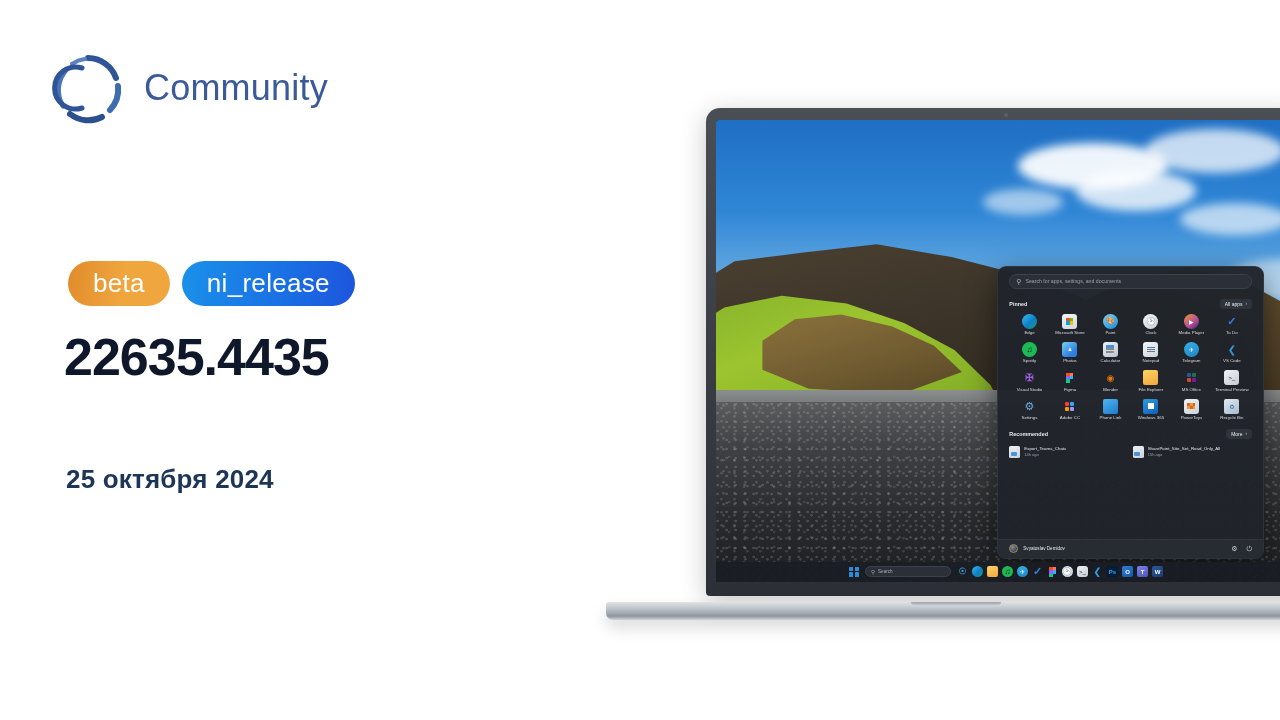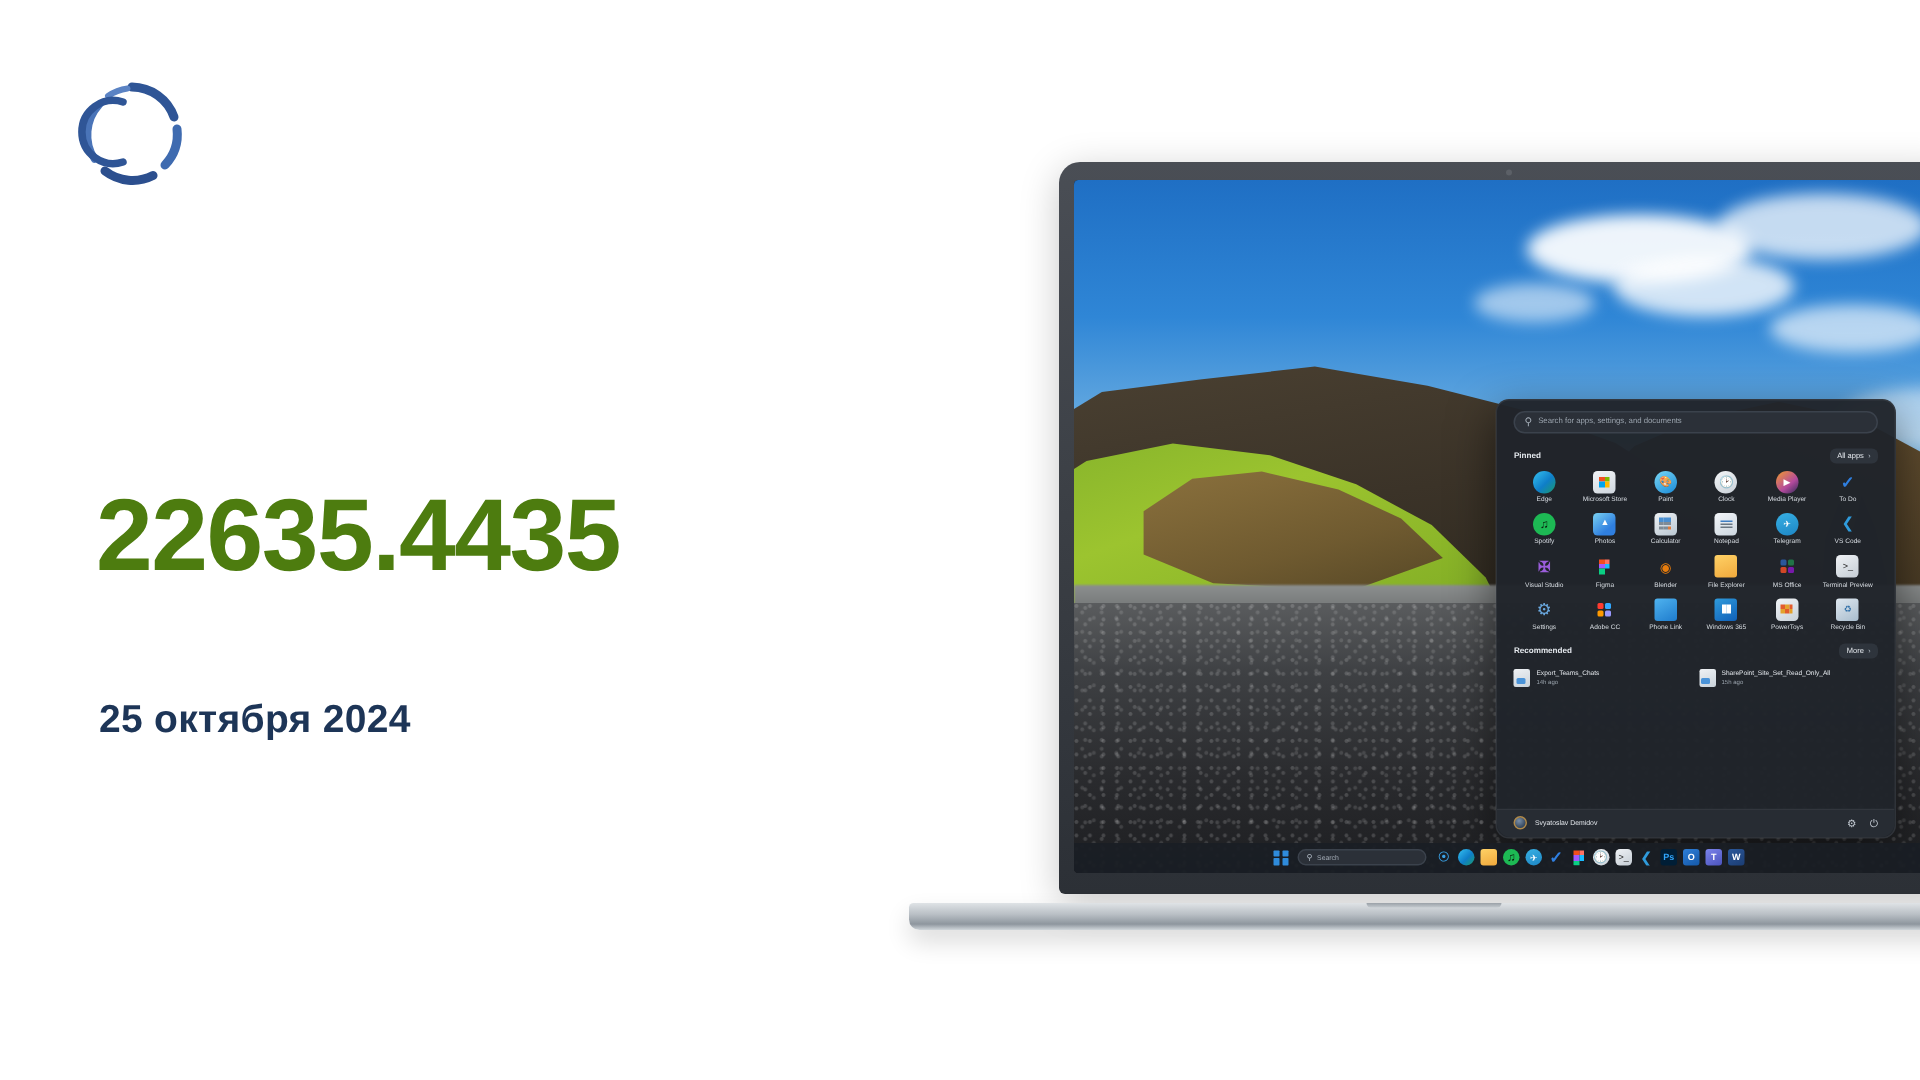--- a/index.html
+++ b/index.html
@@ -18,21 +18,21 @@
   .badges { position:absolute; left:68px; top:261px; display:flex; gap:12px; }
   .badge {
     height:45px; border-radius:23px; display:flex; align-items:center; justify-content:center;
     padding:0 25px; color:#fff; font-size:26px; letter-spacing:.3px;
   }
   .badge-beta { background:linear-gradient(100deg,#e08b2b 0%,#f0a63f 55%,#efa63e 100%); }
   .badge-branch { background:linear-gradient(100deg,#1a91ea 0%,#1a6fe4 60%,#1d54dd 100%); }
 
   .build-number {
     position:absolute; left:64px; top:314px;
-    font-size:68px; line-height:86px; color:#4d7c0f; font-weight:700; letter-spacing:-1px;
+    font-size:52px; line-height:86px; color:#0f172a; font-weight:700; letter-spacing:-1px;
   }
   .build-date {
     position:absolute; left:66px; top:424px;
     font-size:26px; color:#1d3557; font-weight:700; letter-spacing:.2px;margin-top:40px;
   }
 
   
   .laptop { position:absolute; left:606px; top:108px; width:700px; height:512px; }
   .laptop-lid {
     position:absolute; left:100px; top:0; width:600px; height:488px;
@@ -197,23 +197,26 @@
     <div class="brand-mark">
       <svg width="72" height="72" viewBox="0 0 72 72">
         <path d="M36 6 A30 30 0 0 1 64 26" stroke="#2f5596" stroke-width="6" fill="none" stroke-linecap="round"></path>
         <path d="M66 34 A30 30 0 0 1 58 58" stroke="#3f6bb0" stroke-width="6" fill="none" stroke-linecap="round"></path>
         <path d="M50 65 A30 30 0 0 1 18 62" stroke="#2c4f8e" stroke-width="6" fill="none" stroke-linecap="round"></path>
         <path d="M11 54 A30 30 0 0 1 14 18" stroke="#4a74b8" stroke-width="5" fill="none" stroke-linecap="round"></path>
         <path d="M20 12 A30 30 0 0 1 33 7" stroke="#5b83c4" stroke-width="4" fill="none" stroke-linecap="round"></path>
         <path d="M30 16 A21 21 0 1 0 30 56" stroke="#2f5596" stroke-width="5" fill="none" stroke-linecap="round"></path>
       </svg>
     </div>
+    <div class="brand-name">Community</div>
   </div>
 
   <div class="badges">
+    <div class="badge badge-beta">beta</div>
+    <div class="badge badge-branch">ni_release</div>
   </div>
 
   <div class="build-number">22635.4435</div>
   <div class="build-date">25 октября 2024</div>
 
   <div class="laptop">
     <div class="laptop-lid">
       <div class="laptop-cam"></div>
       <div class="screen">
 

